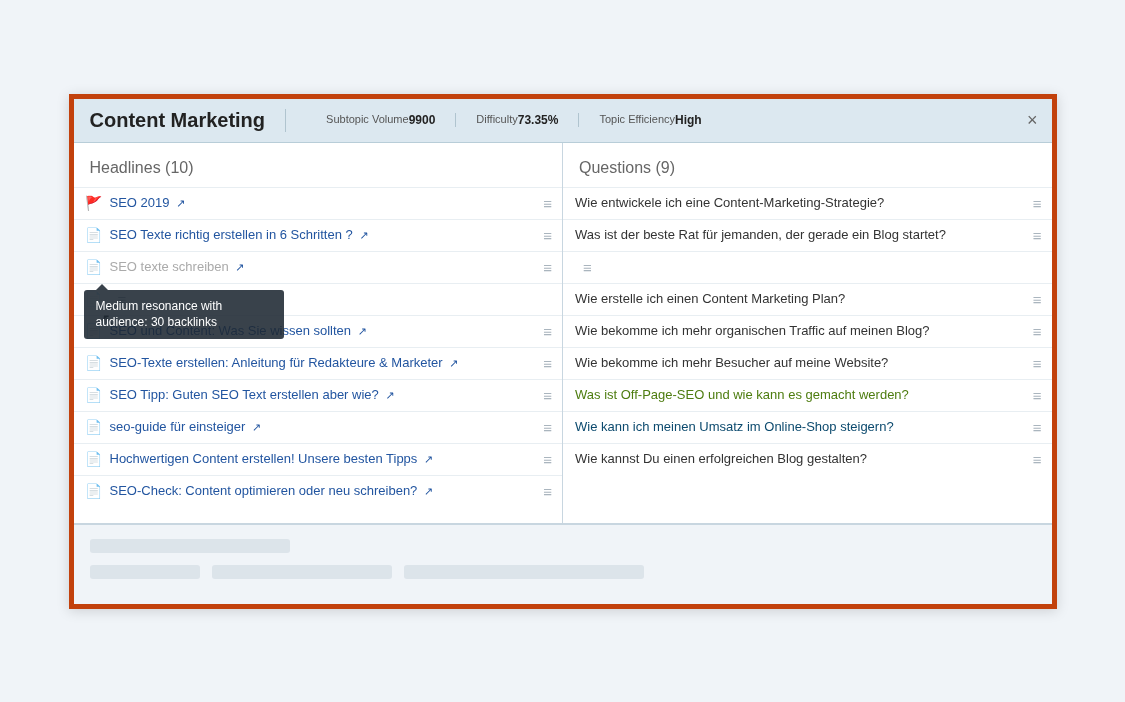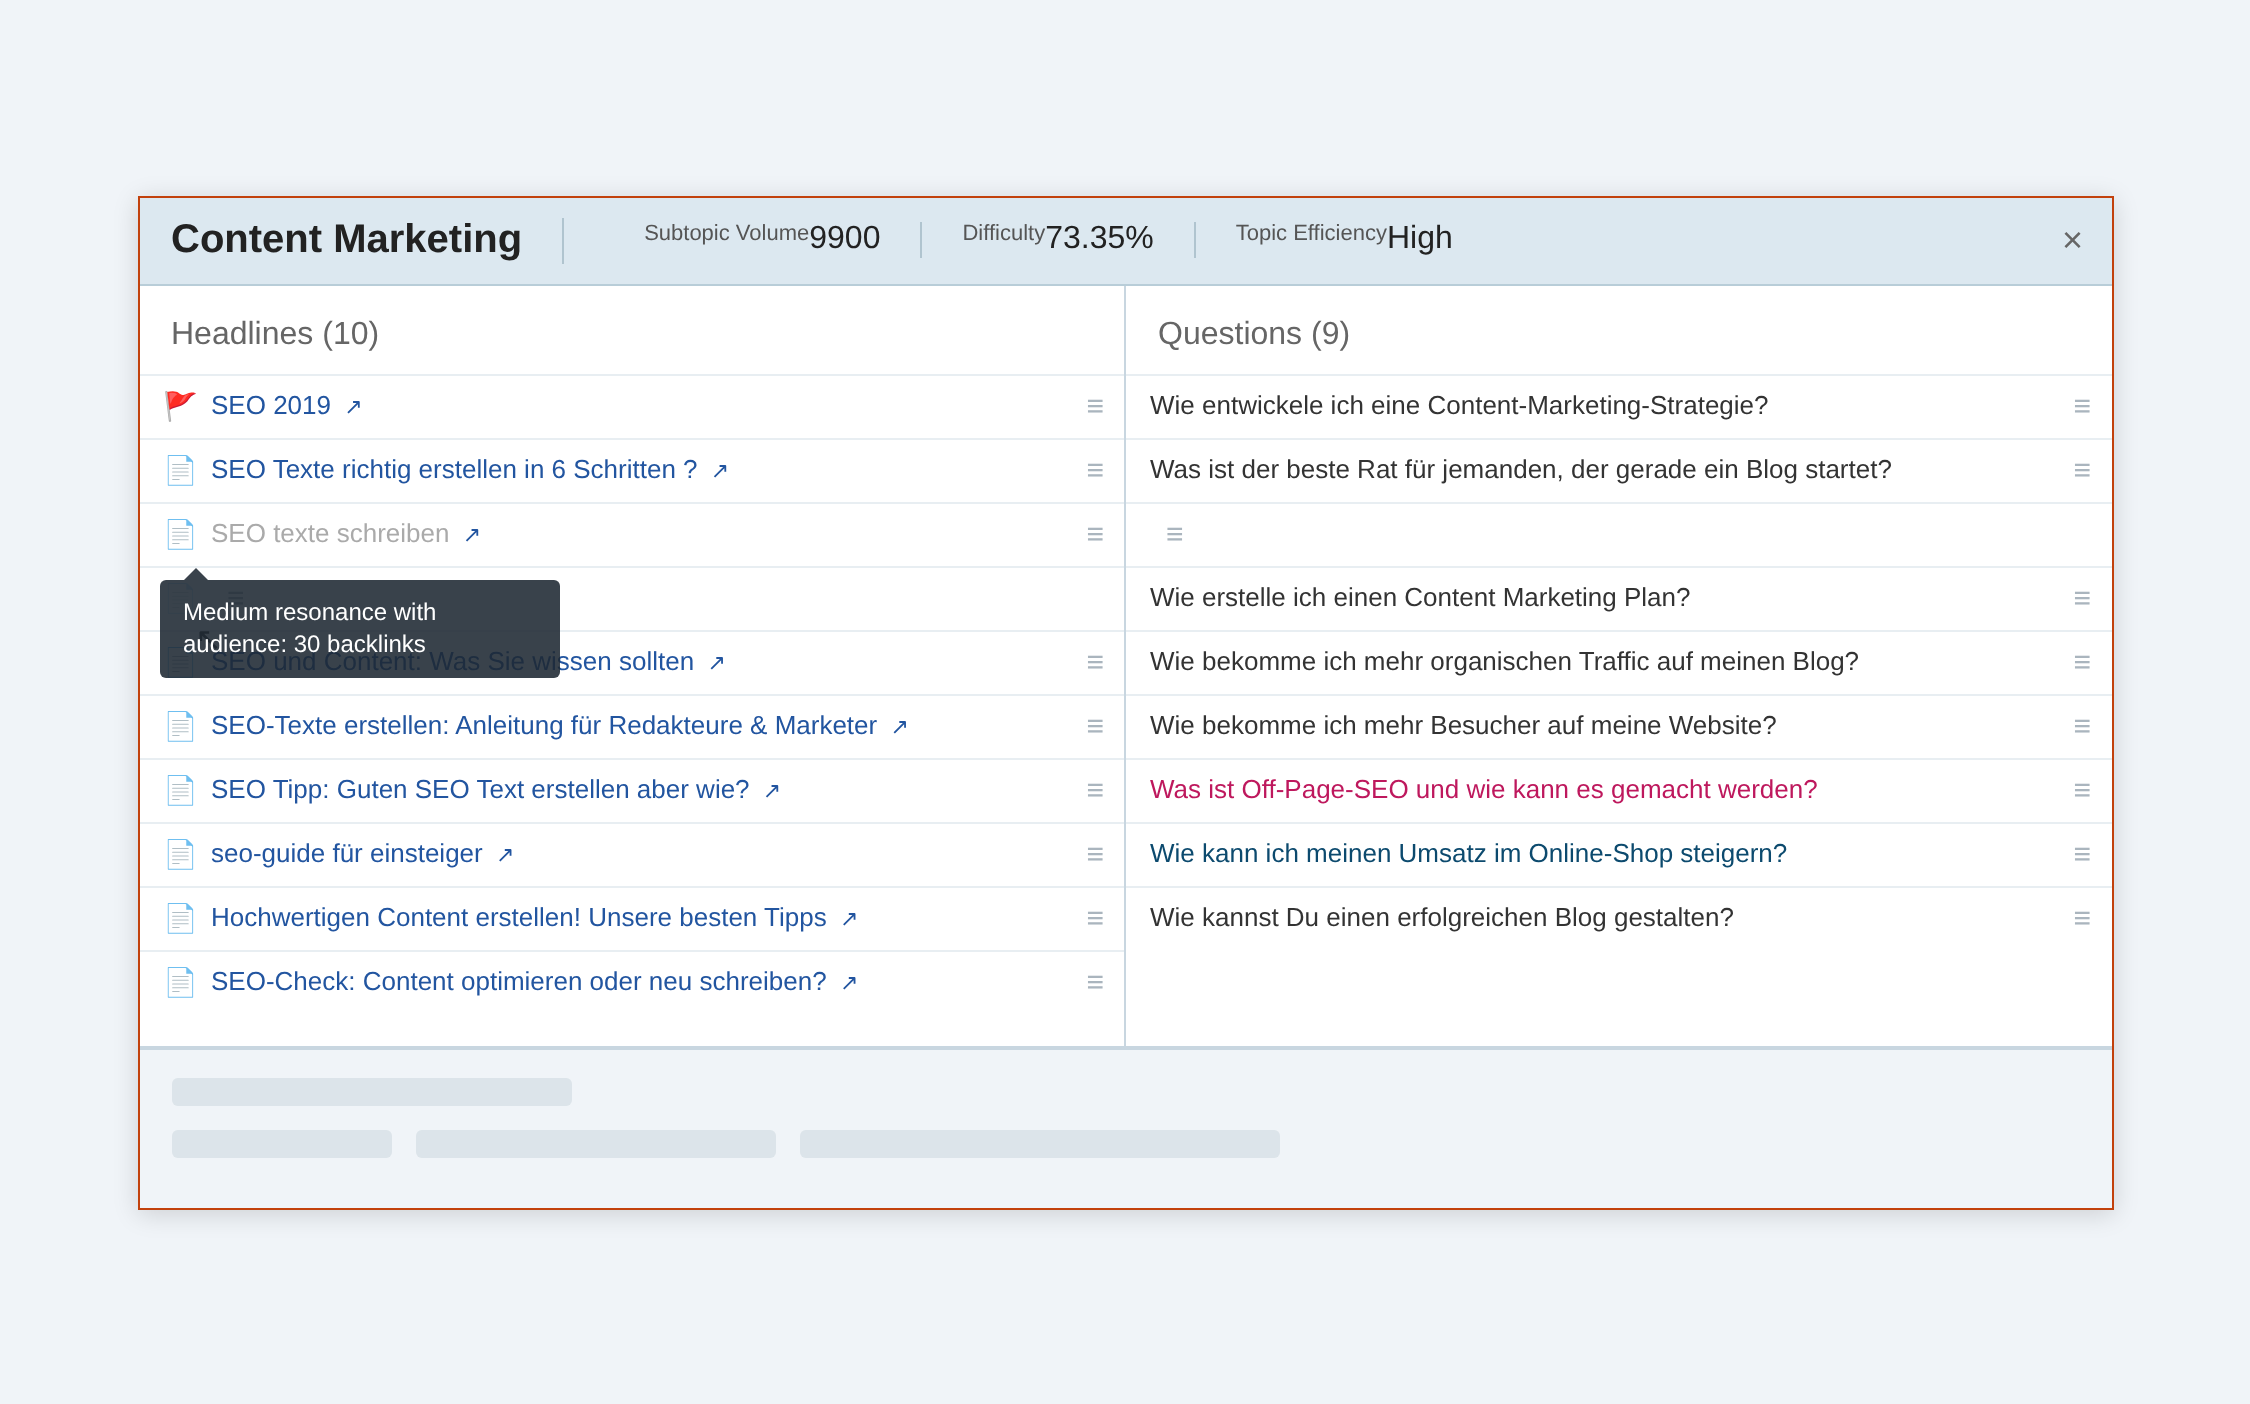--- a/index.html
+++ b/index.html
@@ -8,21 +8,21 @@
       font-size: 13px;
       background: #f0f4f8;
       display: flex;
       justify-content: center;
       align-items: center;
       min-height: 100vh;
     }
     .modal {
       width: 988px;
       background: #fff;
-      border: 1px solid #c2410c;
+      border: 5px solid #c2410c;
       box-shadow: 0 2px 12px rgba(0,0,0,0.15);
     }
     .modal-header {
       background: #dce8f0;
       padding: 10px 16px;
       display: flex;
       align-items: center;
       gap: 0;
       position: relative;
       border-bottom: 1px solid #b8cdd8;
@@ -43,22 +43,22 @@
     }
     .header-stat:last-of-type {
       border-right: none;
     }
     .stat-label {
       font-size: 11px;
       color: #555;
       margin-bottom: 2px;
     }
     .stat-value {
-      font-size: 16px;
-      font-weight: normal;
+      font-size: 12px;
+      font-weight: bold;
       color: #222;
     }
     .stat-value.high {
       color: #222;
     }
     .close-btn {
       position: absolute;
       right: 14px;
       top: 50%;
       transform: translateY(-50%);
@@ -325,21 +325,21 @@
         </span>
         <span class="item-menu">≡</span>
       </div>
       <div class="list-item">
         <span class="item-text" style="color:#333;">
           <span>Wie bekomme ich mehr Besucher auf meine Website?</span>
         </span>
         <span class="item-menu">≡</span>
       </div>
       <div class="list-item">
-        <span class="item-text" style="color:#be185d;">
+        <span class="item-text" style="color:#4d7c0f;">
           <span>Was ist Off-Page-SEO und wie kann es gemacht werden?</span>
         </span>
         <span class="item-menu">≡</span>
       </div>
       <div class="list-item">
         <span class="item-text" style="color:#0c4a6e;">
           <span>Wie kann ich meinen Umsatz im Online-Shop steigern?</span>
         </span>
         <span class="item-menu">≡</span>
       </div>

